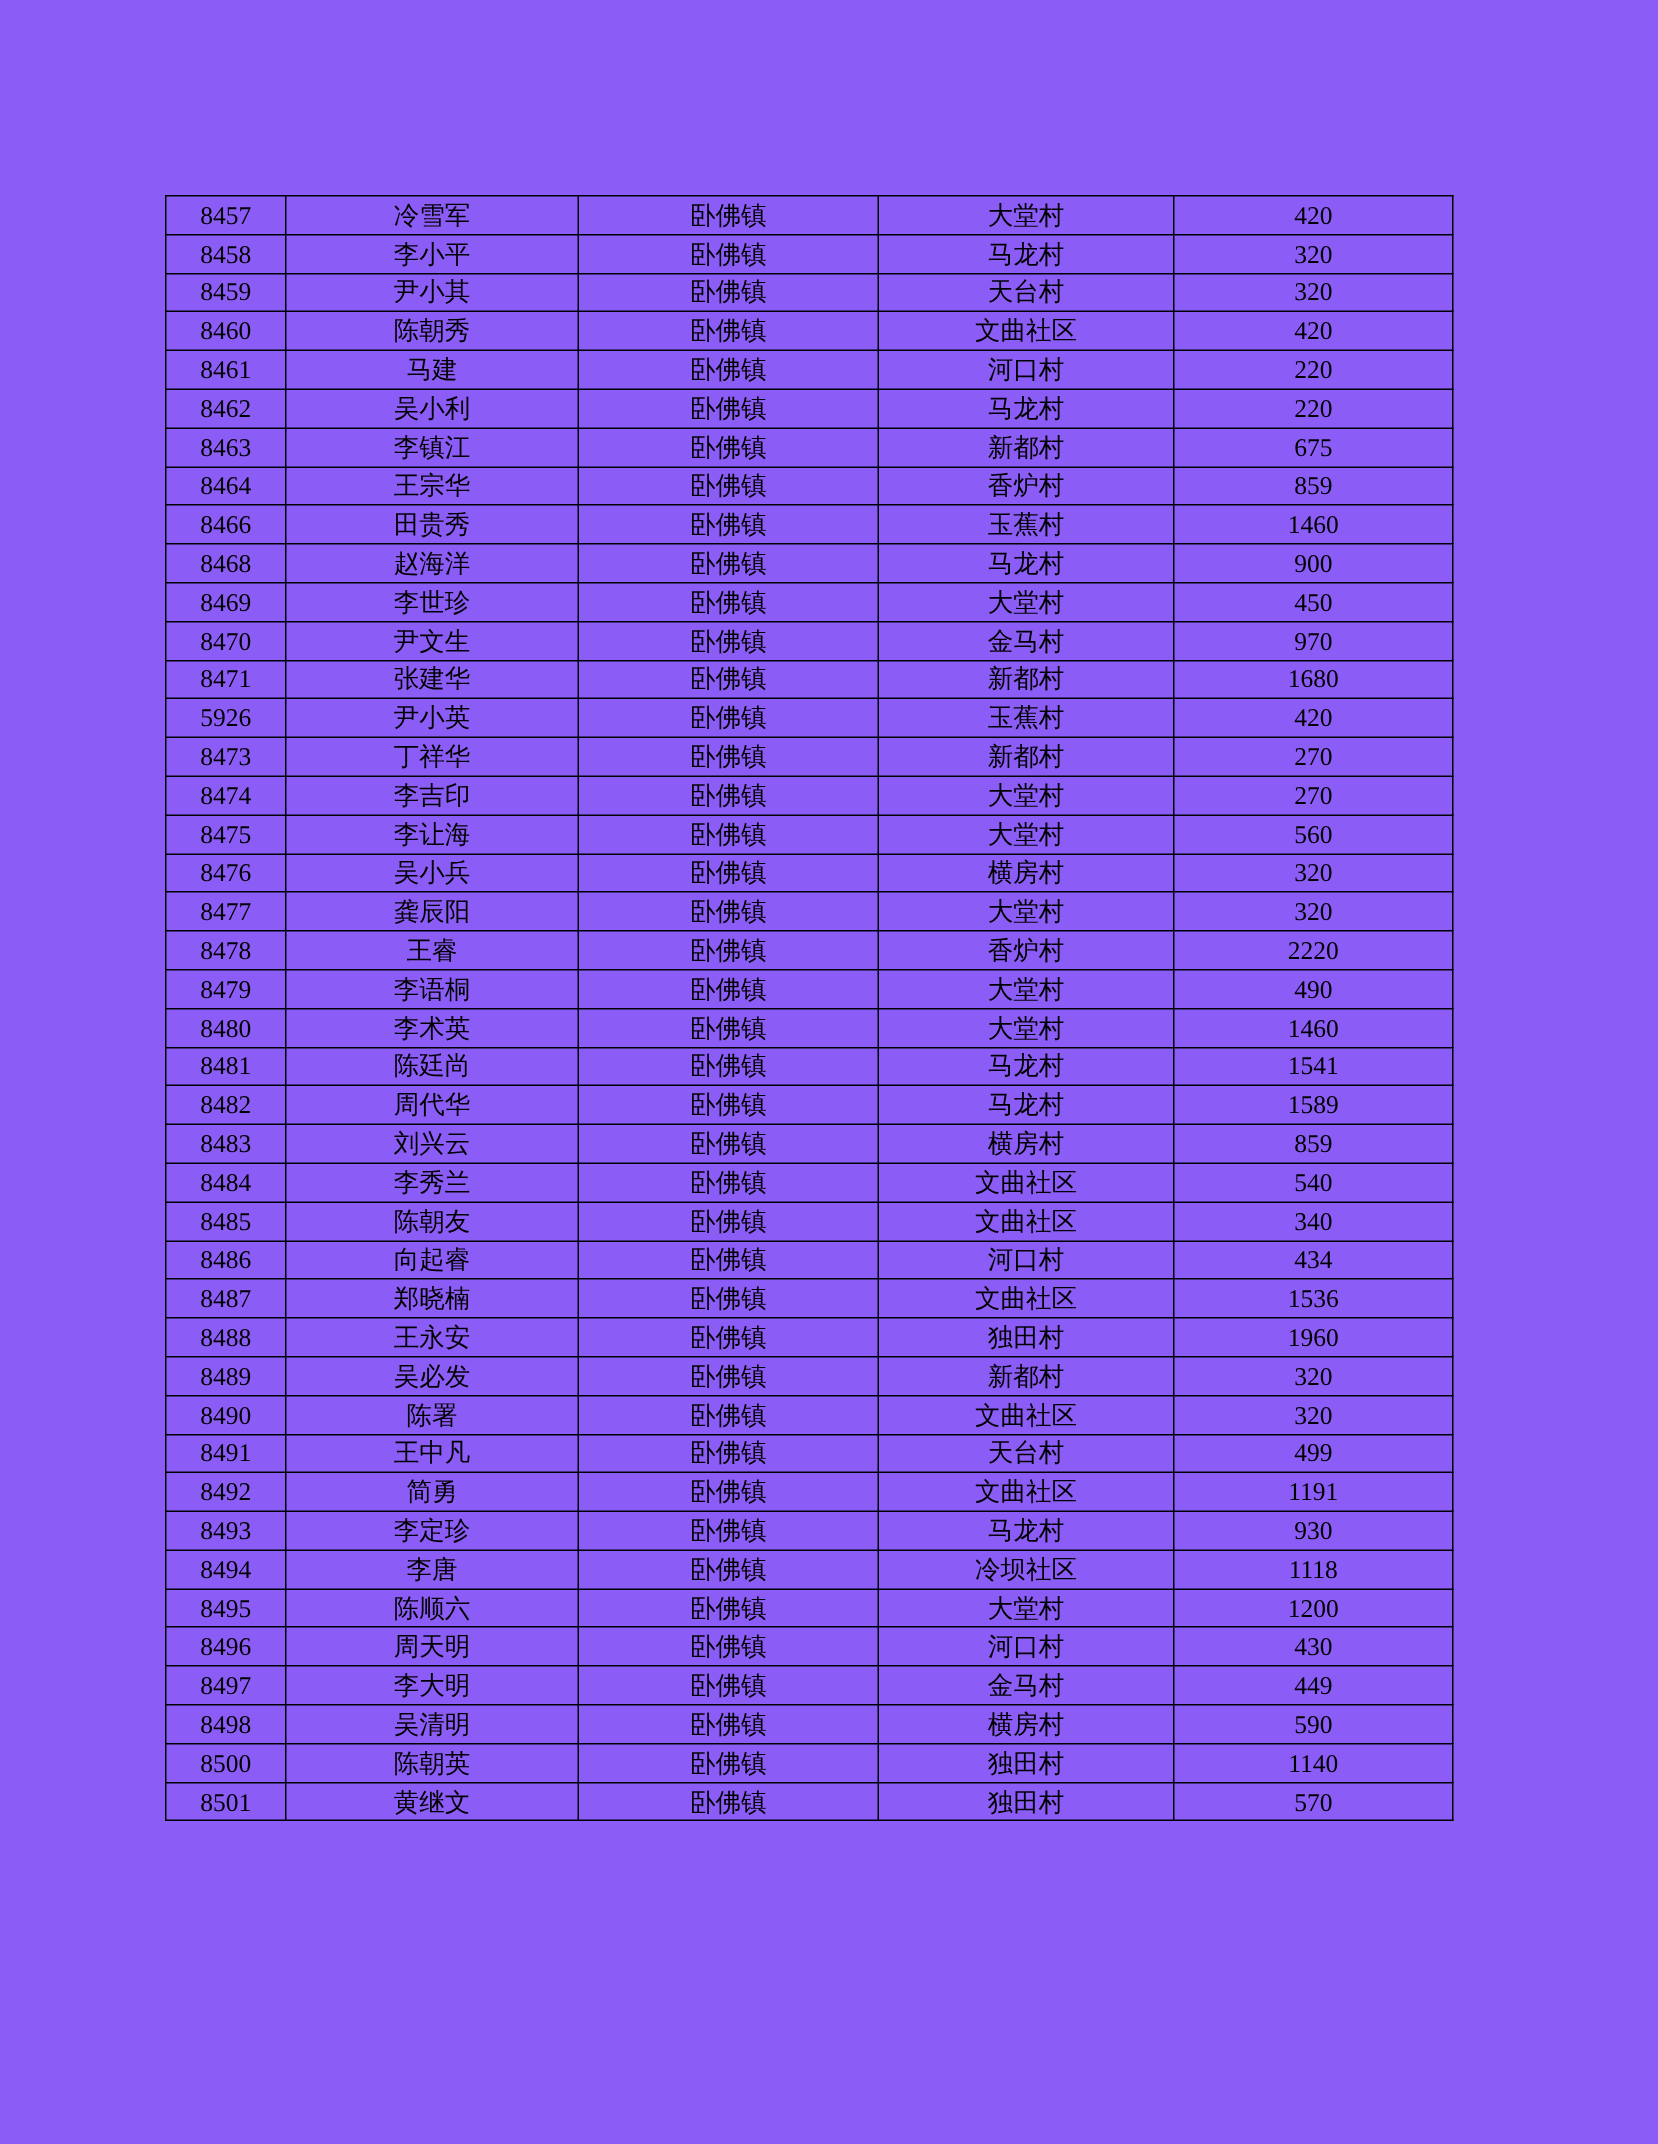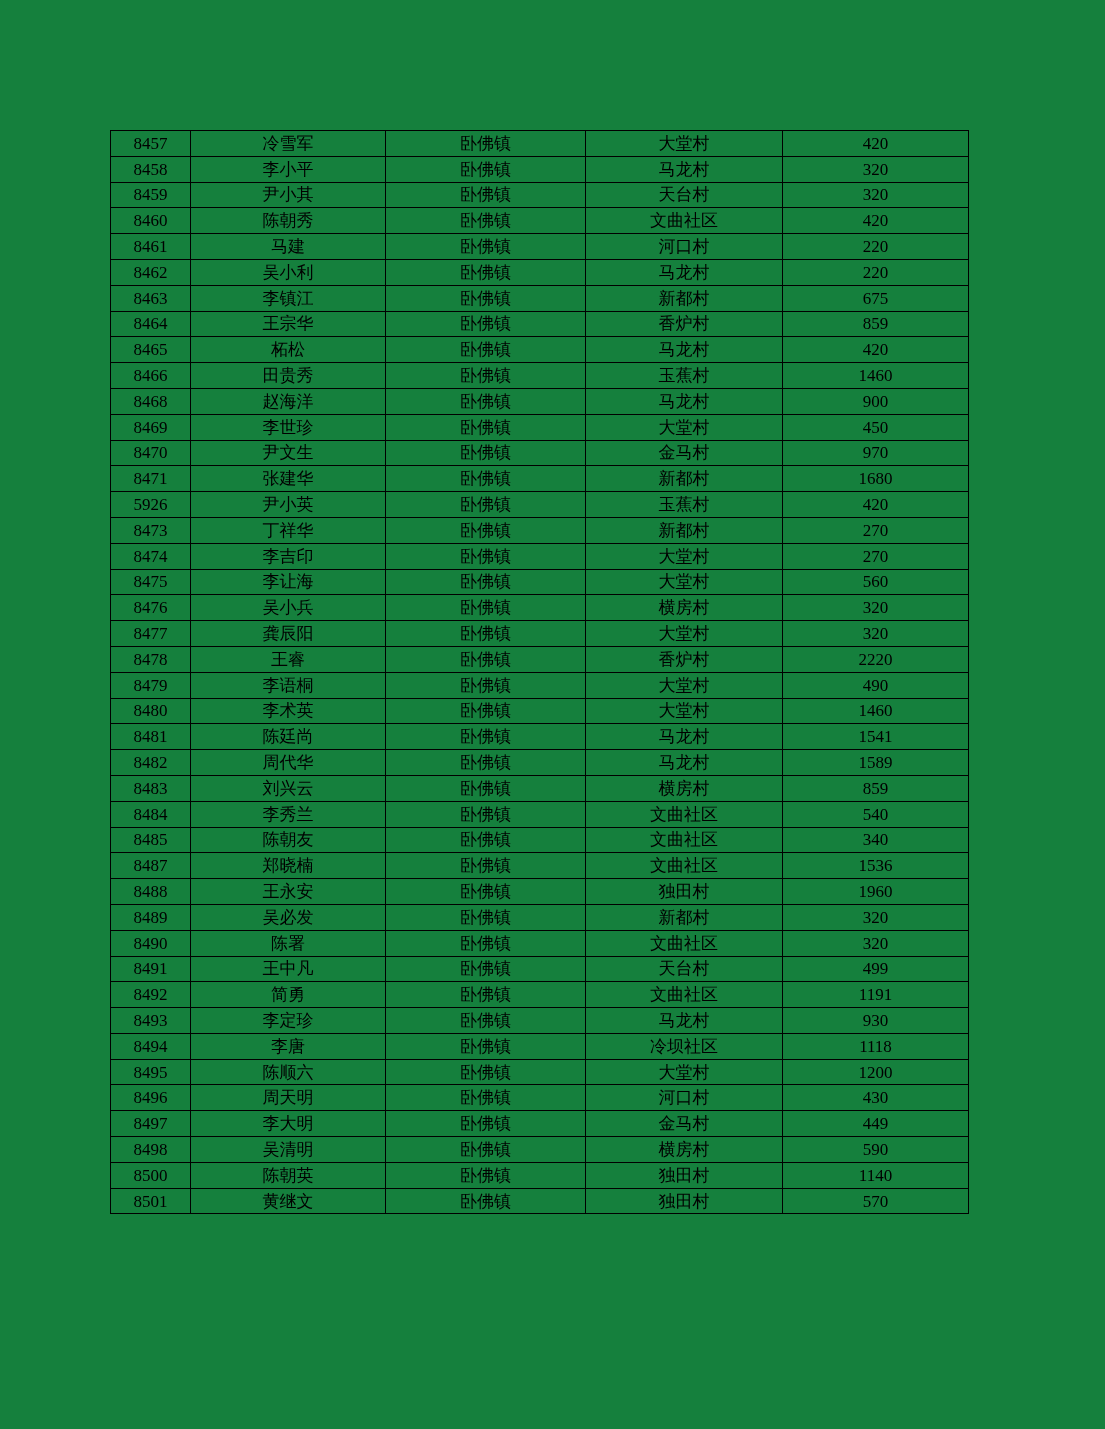--- a/index.html
+++ b/index.html
@@ -13,21 +13,21 @@
     position: relative;
     font-family: "Liberation Serif", "DejaVu Serif", serif;
     color: #000000;
   }
   .page {
     position: absolute;
     left: 0;
     top: 0;
     width: 1105px;
     height: 1429px;
-    background: #15803d;
+    background: #8b5cf6;
   }
   table.data-table {
     position: absolute;
     left: 110px;
     top: 130px;
     border-collapse: collapse;
     table-layout: fixed;
     width: 858px;
   }
   table.data-table td {
@@ -118,27 +118,20 @@
         </tr>
 
         <tr>
           <td>8464</td>
           <td>王宗华</td>
           <td>卧佛镇</td>
           <td>香炉村</td>
           <td>859</td>
         </tr>
 
-        <tr>
-          <td>8465</td>
-          <td>柘松</td>
-          <td>卧佛镇</td>
-          <td>马龙村</td>
-          <td>420</td>
-        </tr>
 
         <tr>
           <td>8466</td>
           <td>田贵秀</td>
           <td>卧佛镇</td>
           <td>玉蕉村</td>
           <td>1460</td>
         </tr>
 
 
@@ -279,20 +272,27 @@
         </tr>
 
         <tr>
           <td>8485</td>
           <td>陈朝友</td>
           <td>卧佛镇</td>
           <td>文曲社区</td>
           <td>340</td>
         </tr>
 
+        <tr>
+          <td>8486</td>
+          <td>向起睿</td>
+          <td>卧佛镇</td>
+          <td>河口村</td>
+          <td>434</td>
+        </tr>
 
         <tr>
           <td>8487</td>
           <td>郑晓楠</td>
           <td>卧佛镇</td>
           <td>文曲社区</td>
           <td>1536</td>
         </tr>
 
         <tr>

